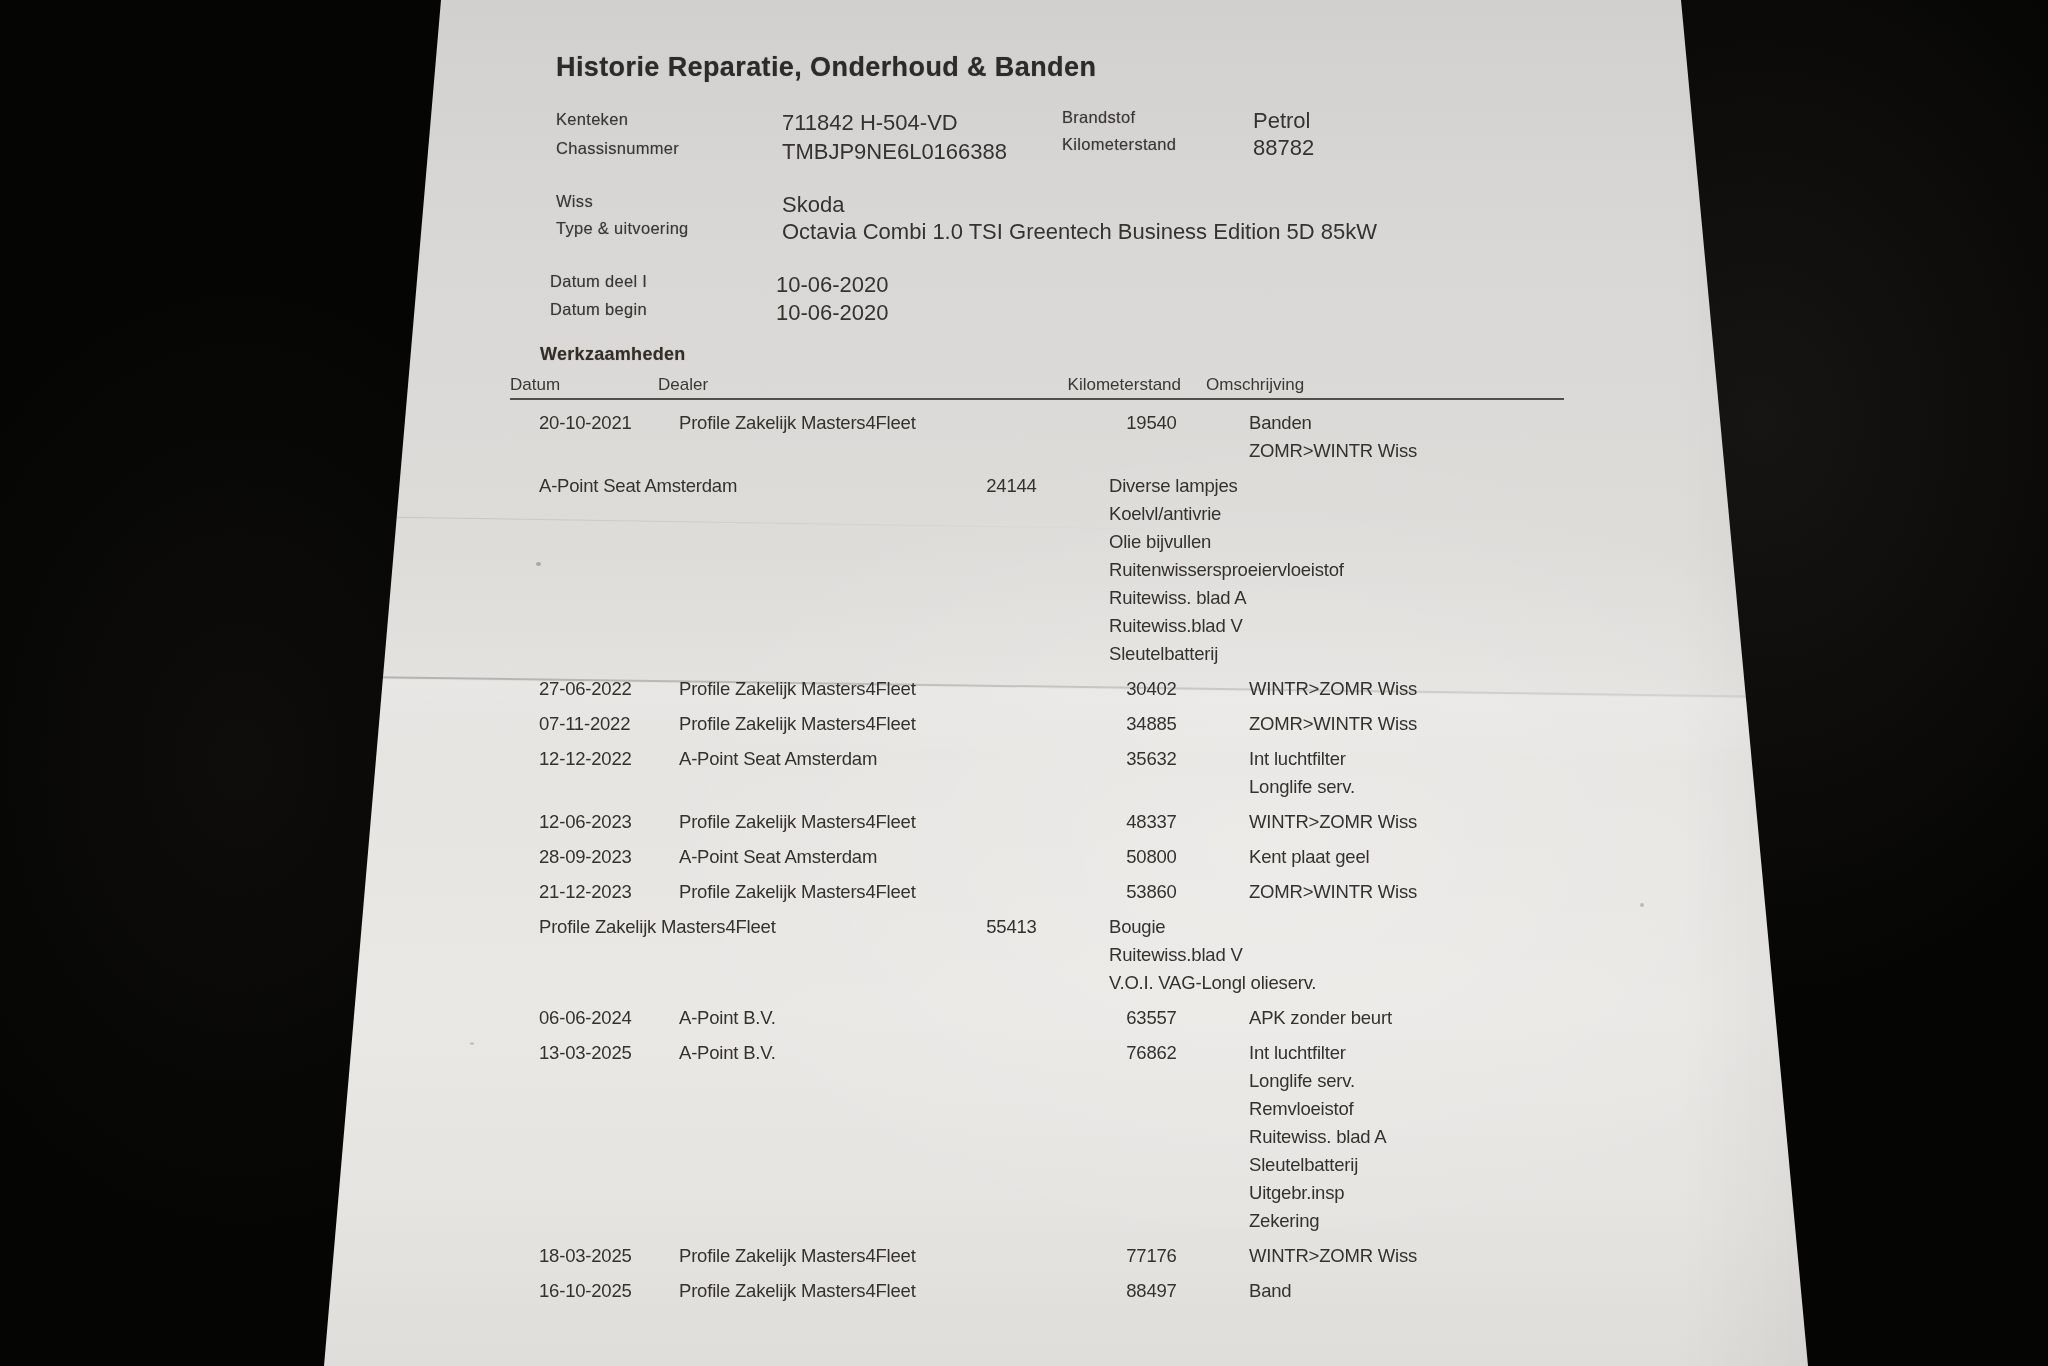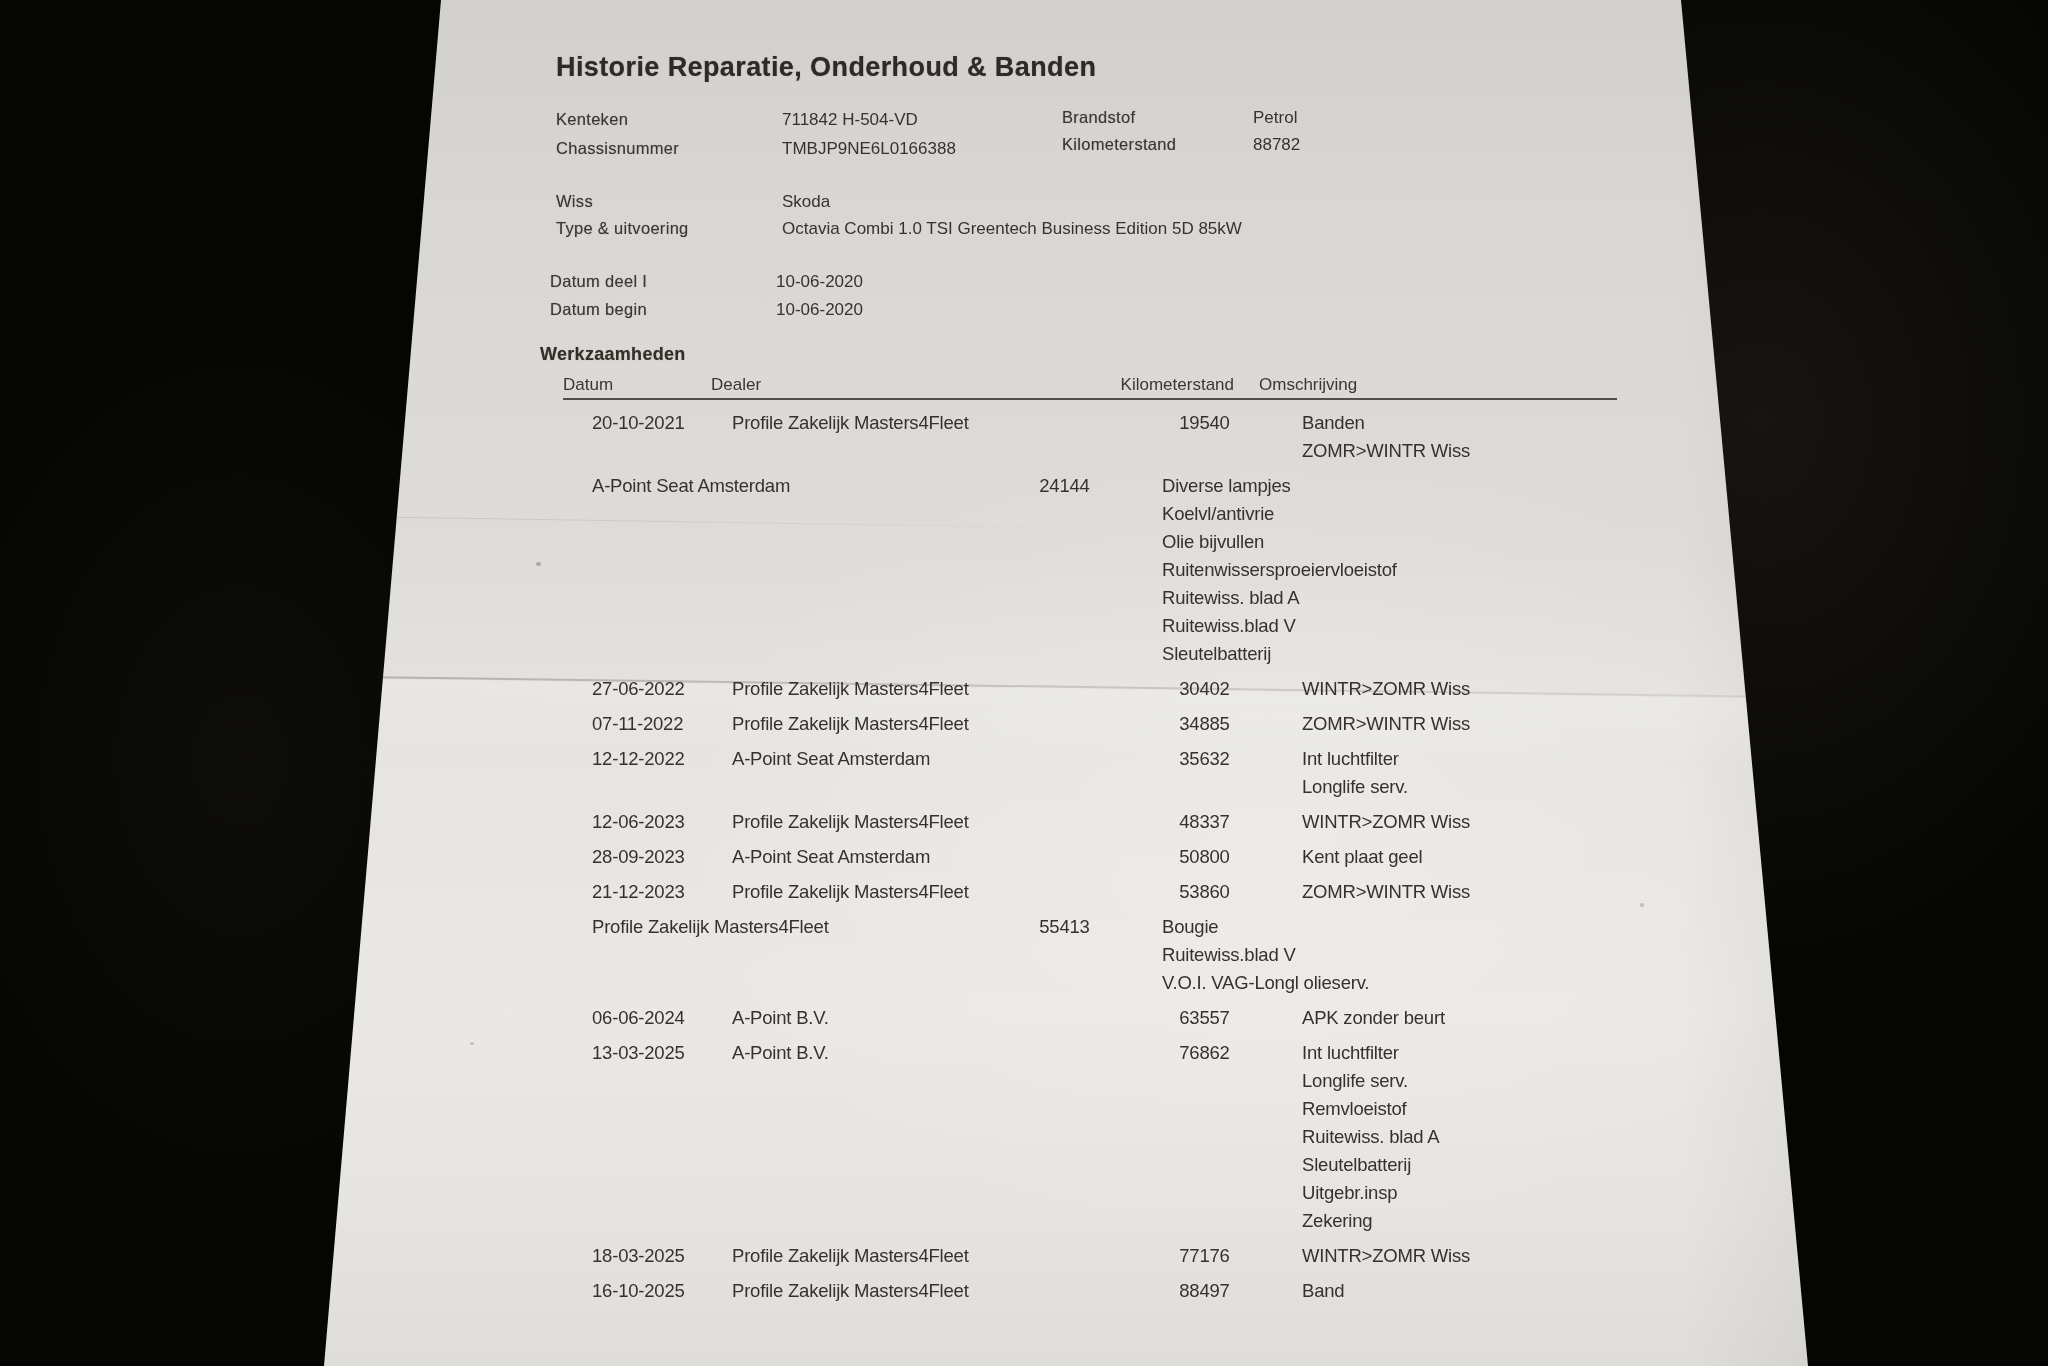--- a/index.html
+++ b/index.html
@@ -33,32 +33,32 @@
     transform:rotate(.9deg);}
   .speck{position:absolute;border-radius:50%;background:#6b6862;}
   .speck.s1{left:536px;top:562px;width:5px;height:4px;opacity:.45;}
   .speck.s2{left:1640px;top:903px;width:4px;height:4px;opacity:.35;}
   .speck.s3{left:470px;top:1042px;width:4px;height:3px;opacity:.30;}
 
   .content{position:absolute;inset:0;color:#34322d;filter:blur(.3px);padding-left:32px;}
   .doc-title{position:absolute;left:556px;top:52px;font-size:27px;font-weight:bold;color:#2d2b28;letter-spacing:.4px;text-shadow:0 0 1px rgba(45,43,40,.55);}
 
   .lbl{font-weight:normal;font-size:16.5px;color:#3a3833;letter-spacing:.3px;text-shadow:0 0 1px rgba(58,56,51,.45);}
-  .val{font-size:17px;color:#35332e;}
+  .val{font-size:22px;color:#35332e;}
   .inforow{position:absolute;white-space:nowrap;}
   .inforow .lbl{position:absolute;left:0;top:0;}
   .inforow .val{position:absolute;top:0;}
   
   .ir-l .lbl{width:220px;}
   .ir-l .val{left:226px;}
   .ir-r .val{left:191px;}
 
   .section-title{position:absolute;left:540px;top:344px;font-size:18px;font-weight:bold;color:#332f28;letter-spacing:.3px;text-shadow:0 0 1px rgba(51,47,40,.45);}
 
-  .works{position:absolute;left:549px;top:374px;width:1120px;font-size:18.5px;color:#34322c;}
+  .works{position:absolute;left:496px;top:374px;width:1120px;font-size:18.5px;color:#34322c;}
   .thead{display:flex;font-size:17px;color:#3a3832;line-height:22px;}
   .thead .h-datum{width:140px;padding-left:14px;box-sizing:border-box;}
   .thead .h-dealer{width:400px;padding-left:22px;box-sizing:border-box;}
   .thead .h-km{width:145px;text-align:right;}
   .thead .h-oms{margin-left:25px;}
   .rule{margin-left:14px;width:1054px;height:0;border-top:2px solid #514f4a;margin-top:2px;margin-bottom:9px;}
   .entry{display:flex;line-height:28px;margin-bottom:7px;letter-spacing:-.2px;margin-left:43px;}
   .col-datum{width:140px;white-space:nowrap;}
   .col-dealer{width:400px;white-space:nowrap;}
   .col-km{width:145px;text-align:center;white-space:nowrap;}

